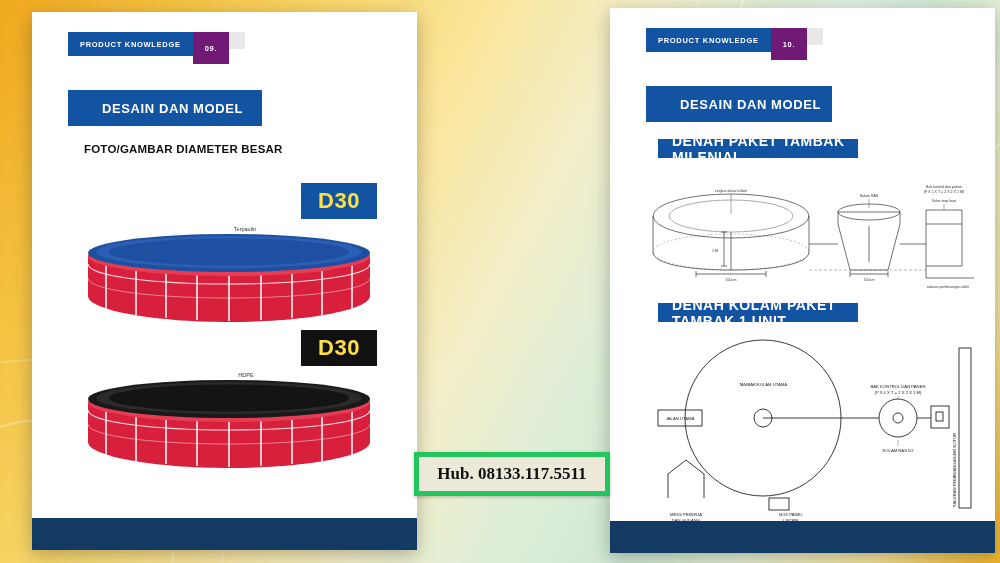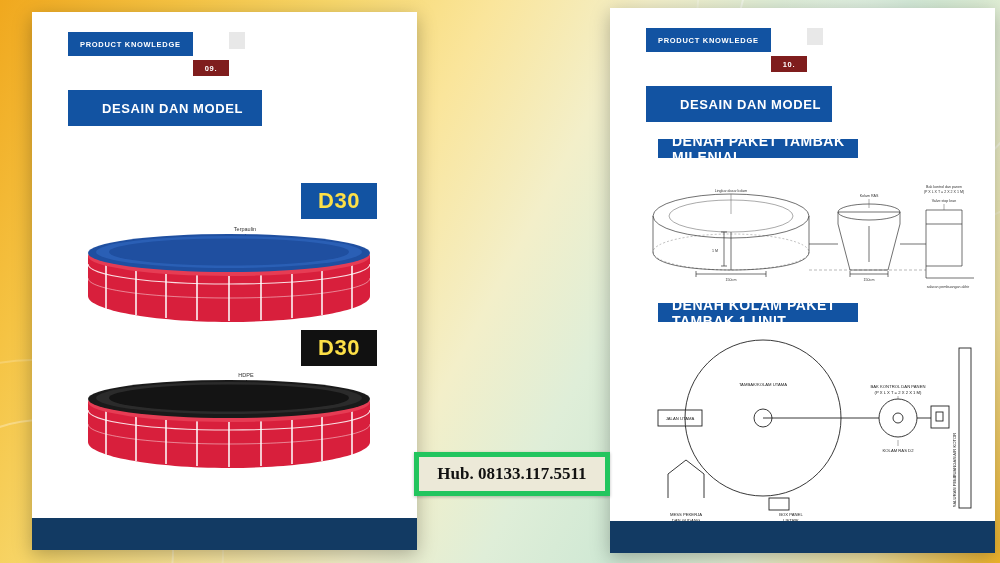--- a/index.html
+++ b/index.html
@@ -23,21 +23,21 @@
     box-shadow:0 5px 18px rgba(0,0,0,0.28);
   }
   #page-left{left:32px;top:12px;width:385px;height:538px;}
   #page-right{left:610px;top:8px;width:385px;height:545px;}
 
   .ribbon{
     position:absolute;top:20px;left:36px;display:flex;align-items:stretch;height:17px;
     font-size:7.5px;font-weight:bold;color:#ffffff;letter-spacing:0.7px;
   }
   .ribbon .pk{background:#1253a2;padding:12px 12px;display:flex;align-items:center;}
-  .ribbon .num{background:#7f1d1d;padding:8px 12px;display:flex;align-items:center;color:#ffffff;margin-top:28px;}
+  .ribbon .num{background:#701a75;padding:16px 12px;display:flex;align-items:center;color:#ffffff;}
   .ribbon .tail{width:16px;background:#e8e8e8;}
 
   .title-bar{
     position:absolute;left:36px;background:#1253a2;color:#fff;
     font-size:13px;font-weight:bold;letter-spacing:0.6px;
     display:flex;align-items:center;padding-left:34px;
   }
   #page-left .title-bar{top:78px;width:160px;height:36px;}
   #page-right .title-bar{top:78px;width:152px;height:36px;}
 
@@ -95,20 +95,21 @@
 <div class="page" id="page-left">
 
   <div class="ribbon">
     <div class="pk">PRODUCT KNOWLEDGE</div>
     <div class="num">09.</div>
     <div class="tail"></div>
   </div>
 
   <div class="title-bar">DESAIN DAN MODEL</div>
 
+  <div class="sub-title">FOTO/GAMBAR DIAMETER BESAR</div>
 
   <div class="badge" id="badge-d30-blue">D30</div>
   <div class="badge" id="badge-d30-black">D30</div>
 
   <div class="label-sm" style="left:178px;top:214px;width:70px;">Terpaulin</div>
   <div class="leader" style="left:213px;top:222px;height:16px;"></div>
 
   <div class="tank-wrap" id="tank-blue">
     <svg width="290" height="90" viewBox="0 0 290 90">
 

